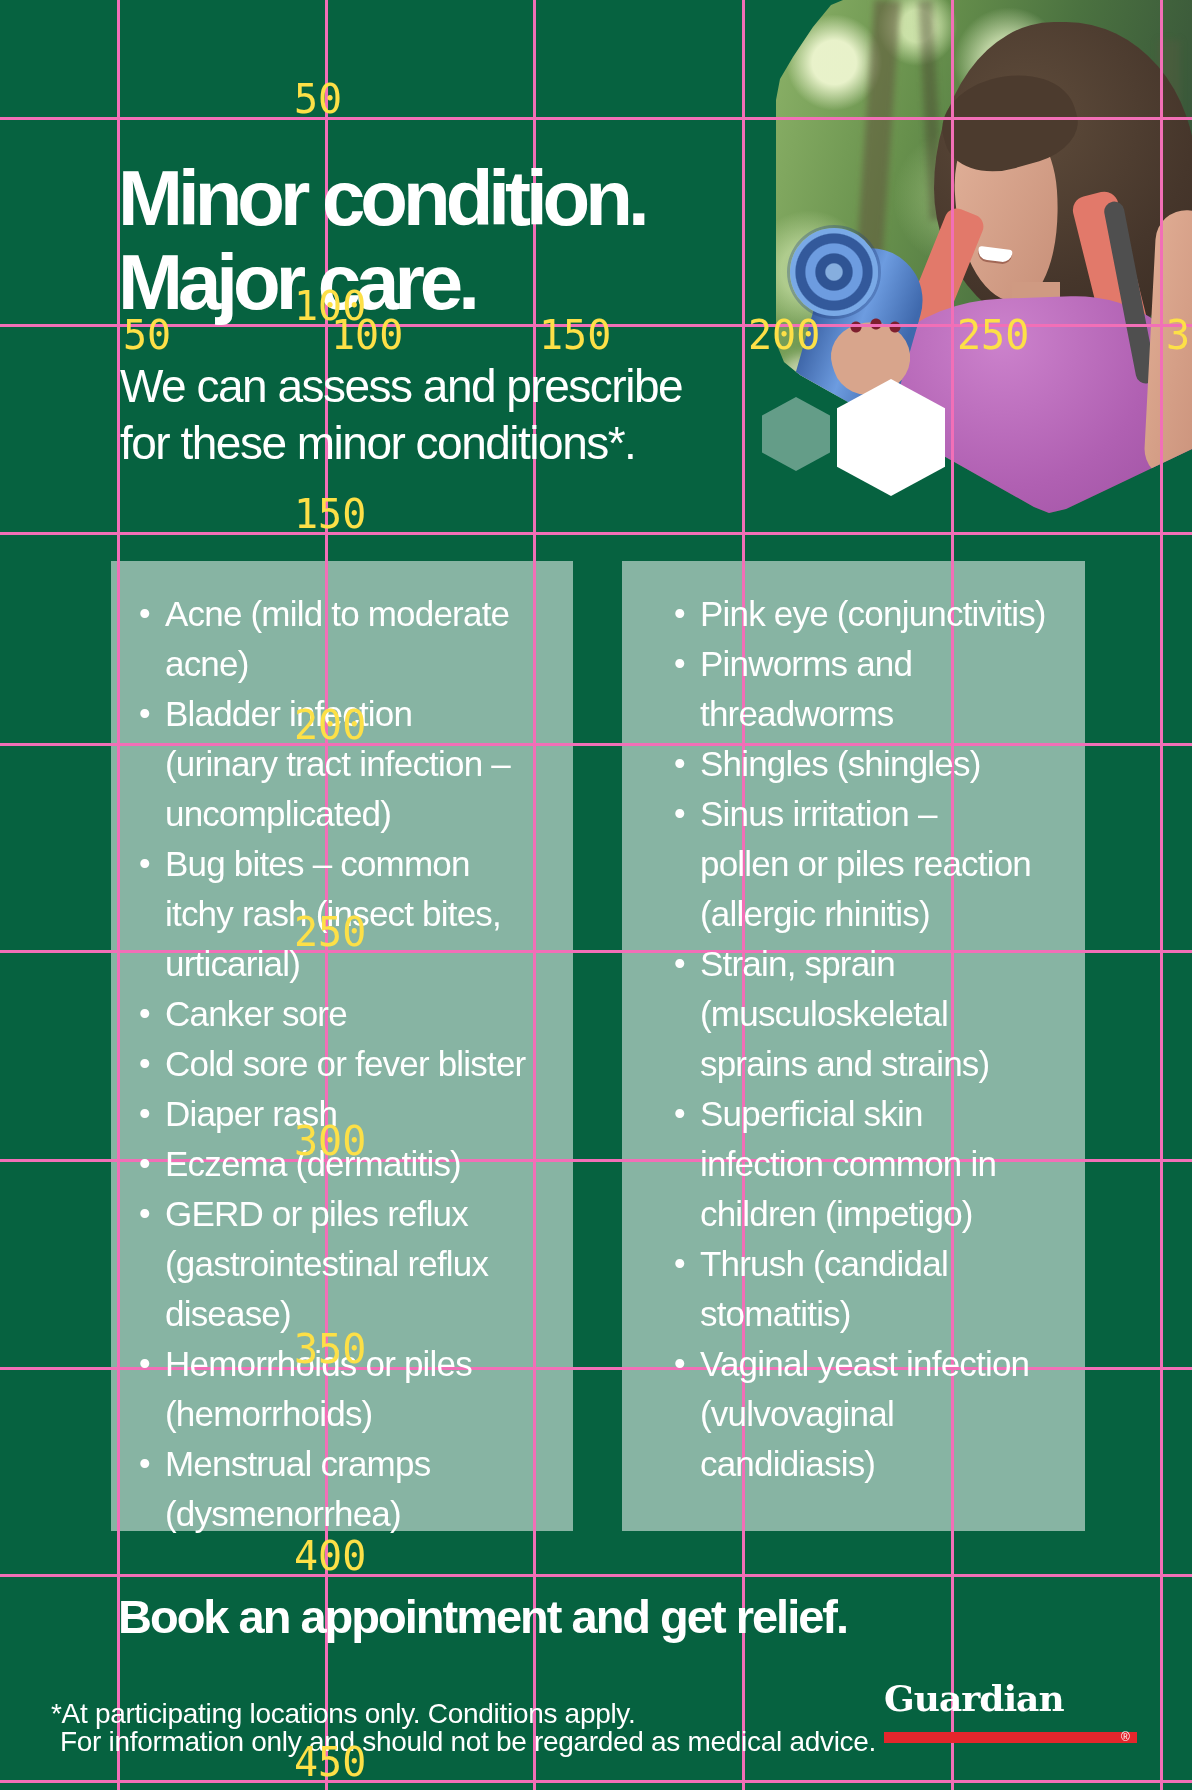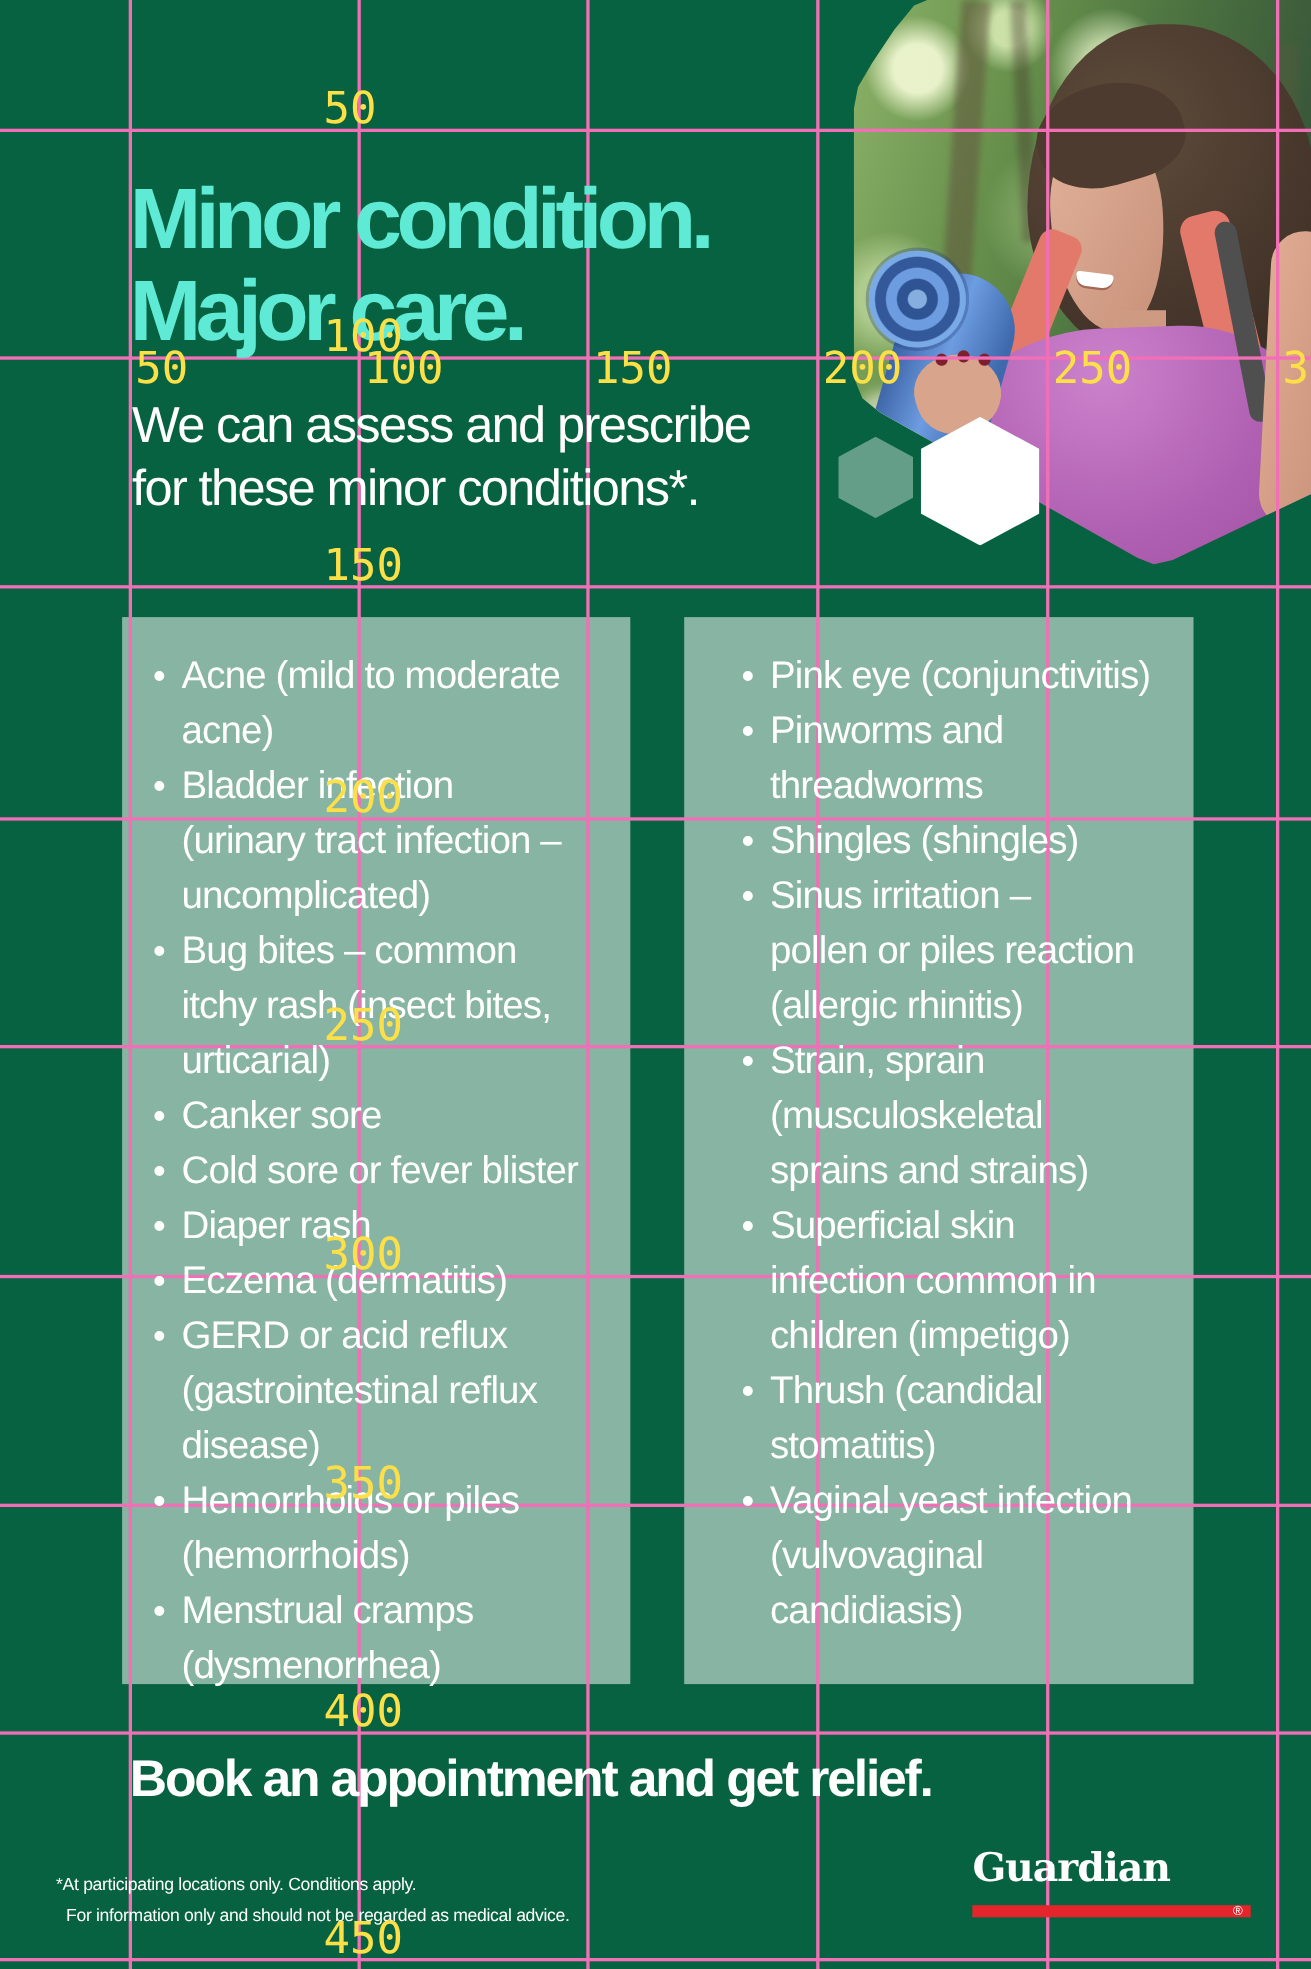--- a/index.html
+++ b/index.html
@@ -6,37 +6,37 @@
   .screen{
     position:relative; width:1192px; height:1790px; overflow:hidden;
     background:#066240;
     font-family:"Liberation Sans", sans-serif;
     -webkit-font-smoothing:antialiased;
   }
   .abs{position:absolute;}
 
   
   .headline{
-    left:118px; top:156px; color:#5eead4; font-weight:bold;
+    left:118px; top:156px; color:#ffffff; font-weight:bold;
     font-size:78px; line-height:84px; letter-spacing:-5px; white-space:nowrap;
     z-index:30;
   }
   .subhead{
     left:120px; top:358px; color:#fff;
     font-size:46px; line-height:57px; letter-spacing:-1.5px; white-space:nowrap;
     z-index:30;
   }
   .cta{
     left:118px; top:1592px; color:#fff; font-weight:bold;
     font-size:47px; line-height:1.05; letter-spacing:-2px; white-space:nowrap;
     z-index:30;
   }
   .footnote{
     left:51px; top:1700px; color:#fff;
-    font-size:16px; line-height:28px; letter-spacing:-0.3px; white-space:nowrap;
+    font-size:28px; line-height:28px; letter-spacing:-0.3px; white-space:nowrap;
     z-index:30;
   }
   .footnote .fn2{padding-left:9px;}
 
   
   .panel{ top:561px; height:970px; background:rgba(255,255,255,0.52); z-index:5;}
   .panel.pl{ left:111px; width:462px;}
   .panel.pr{ left:622px; width:463px;}
   .cond-list{ top:589px; color:#fff; font-size:35px; letter-spacing:-0.8px; z-index:30;}
   .cond-list.ll{ left:165px; }
@@ -181,21 +181,21 @@
       <div class="cond-item">
         <div class="cond-line"><span class="bullet">•</span><span>Cold sore or fever blister</span></div>
       </div>
       <div class="cond-item">
         <div class="cond-line"><span class="bullet">•</span><span>Diaper rash</span></div>
       </div>
       <div class="cond-item">
         <div class="cond-line"><span class="bullet">•</span><span>Eczema (dermatitis)</span></div>
       </div>
       <div class="cond-item">
-        <div class="cond-line"><span class="bullet">•</span><span>GERD or acid reflux</span></div>
+        <div class="cond-line"><span class="bullet">•</span><span>GERD or piles reflux</span></div>
         <div class="cond-line"><span>(gastrointestinal reflux</span></div>
         <div class="cond-line"><span>disease)</span></div>
       </div>
       <div class="cond-item">
         <div class="cond-line"><span class="bullet">•</span><span>Hemorrhoids or piles</span></div>
         <div class="cond-line"><span>(hemorrhoids)</span></div>
       </div>
       <div class="cond-item">
         <div class="cond-line"><span class="bullet">•</span><span>Menstrual cramps</span></div>
         <div class="cond-line"><span>(dysmenorrhea)</span></div>

